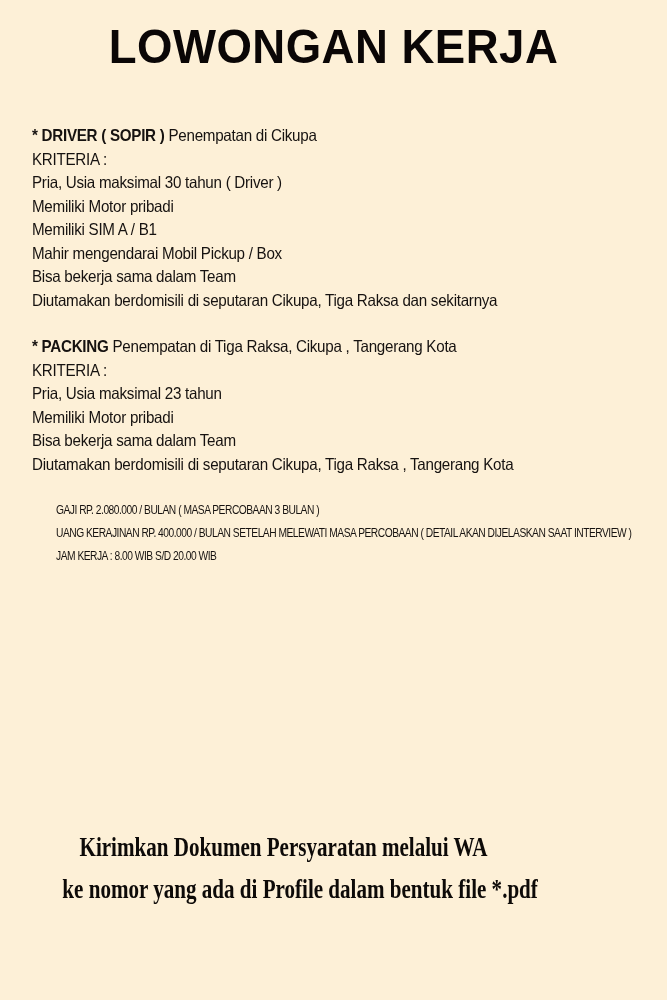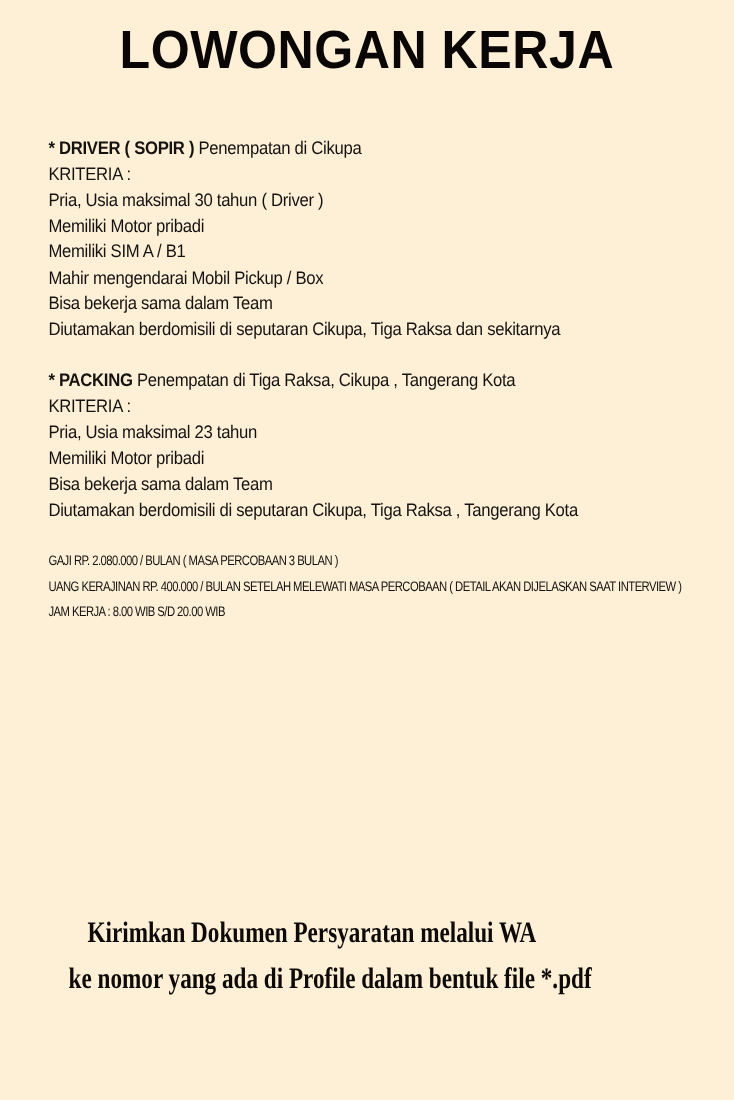--- a/index.html
+++ b/index.html
@@ -24,38 +24,38 @@
       font-family: "Liberation Sans", sans-serif;
       font-weight: bold;
       font-size: 49px;
       letter-spacing: 0.5px;
       color: #0a0606;
       transform: scaleX(0.93);
       transform-origin: center;
     }
     .content {
       position: absolute;
-      left: 44px;
+      left: 32px;
       top: 124px;
       width: 620px;
     }
     .line {
       font-size: 16.5px;
       line-height: 23.5px;
       white-space: nowrap;
       color: #161210;
       letter-spacing: -0.3px;
       transform: scaleX(0.92);
       transform-origin: left center;
     }
     .line b {
       font-weight: bold;
     }
     .section { margin-bottom: 23px; }
-    .small-block { margin-bottom: 26px; margin-top: 2px; }
+    .small-block { margin-bottom: 26px; margin-top: 2px; margin-left: 24px; }
     .small {
       font-size: 12.5px;
       line-height: 23px;
       white-space: nowrap;
       letter-spacing: -0.6px;
       color: #161210;
       transform: scaleX(0.82);
       transform-origin: left center;
     }
     .cta {

